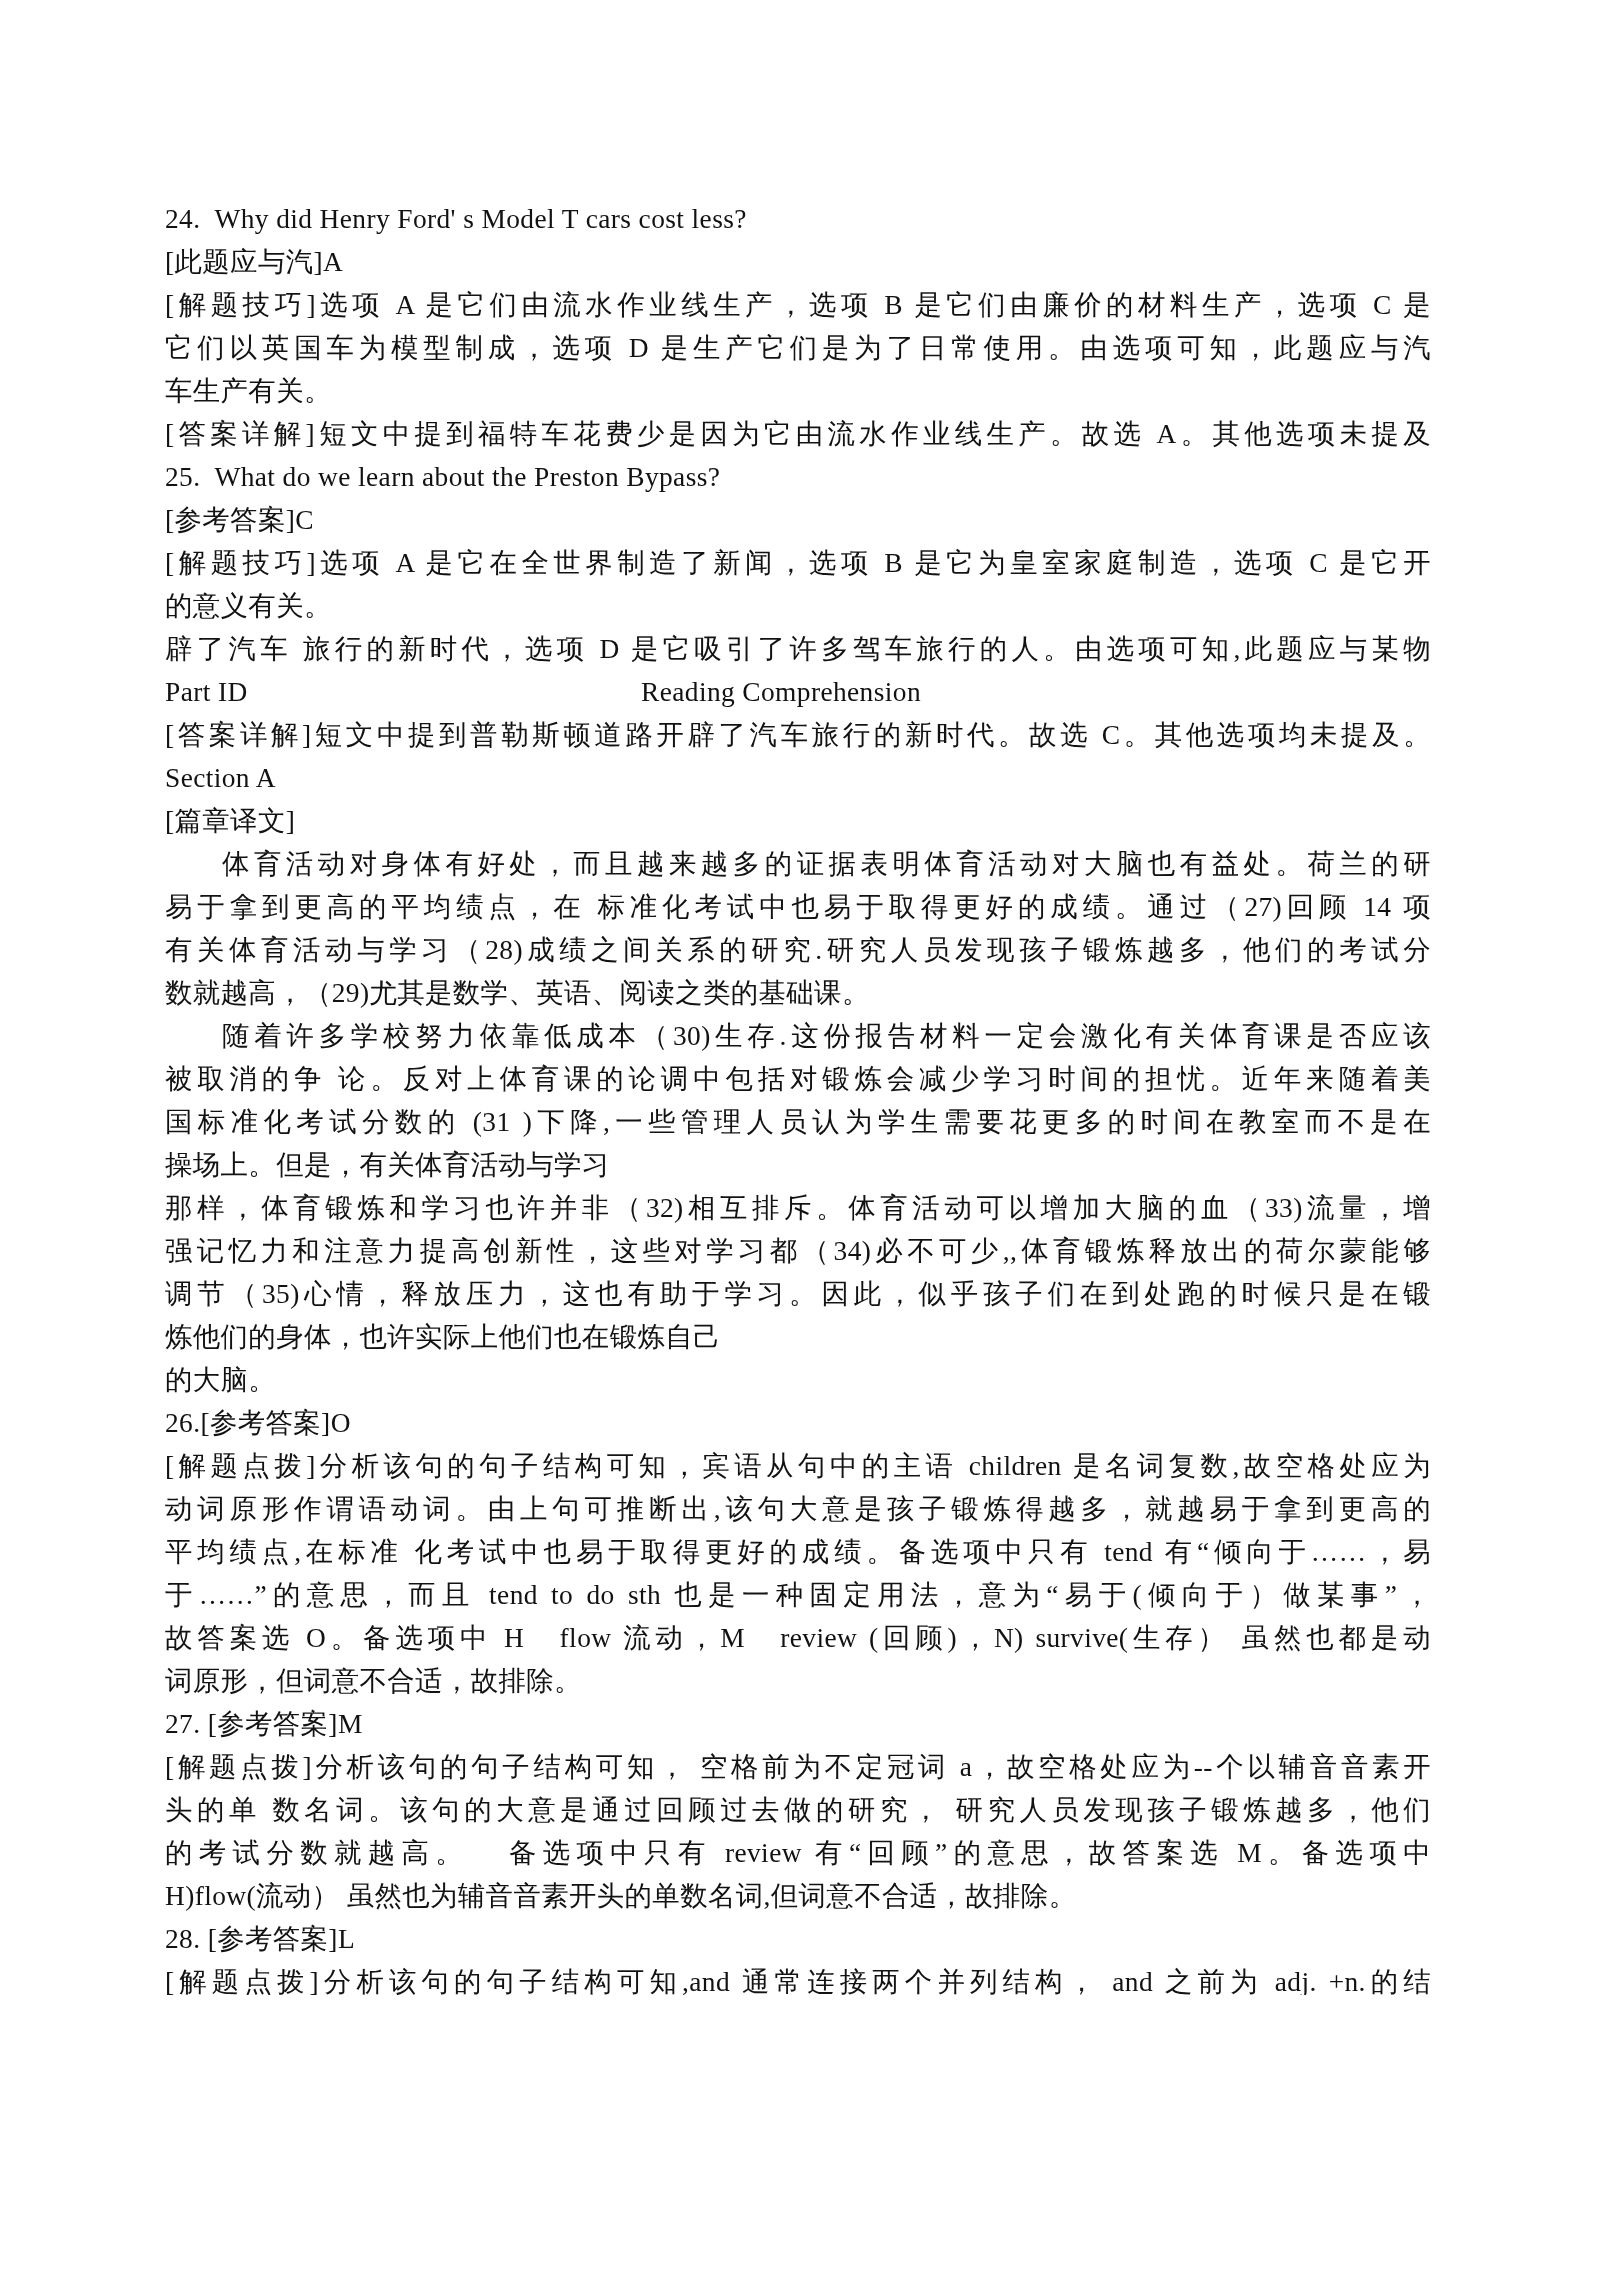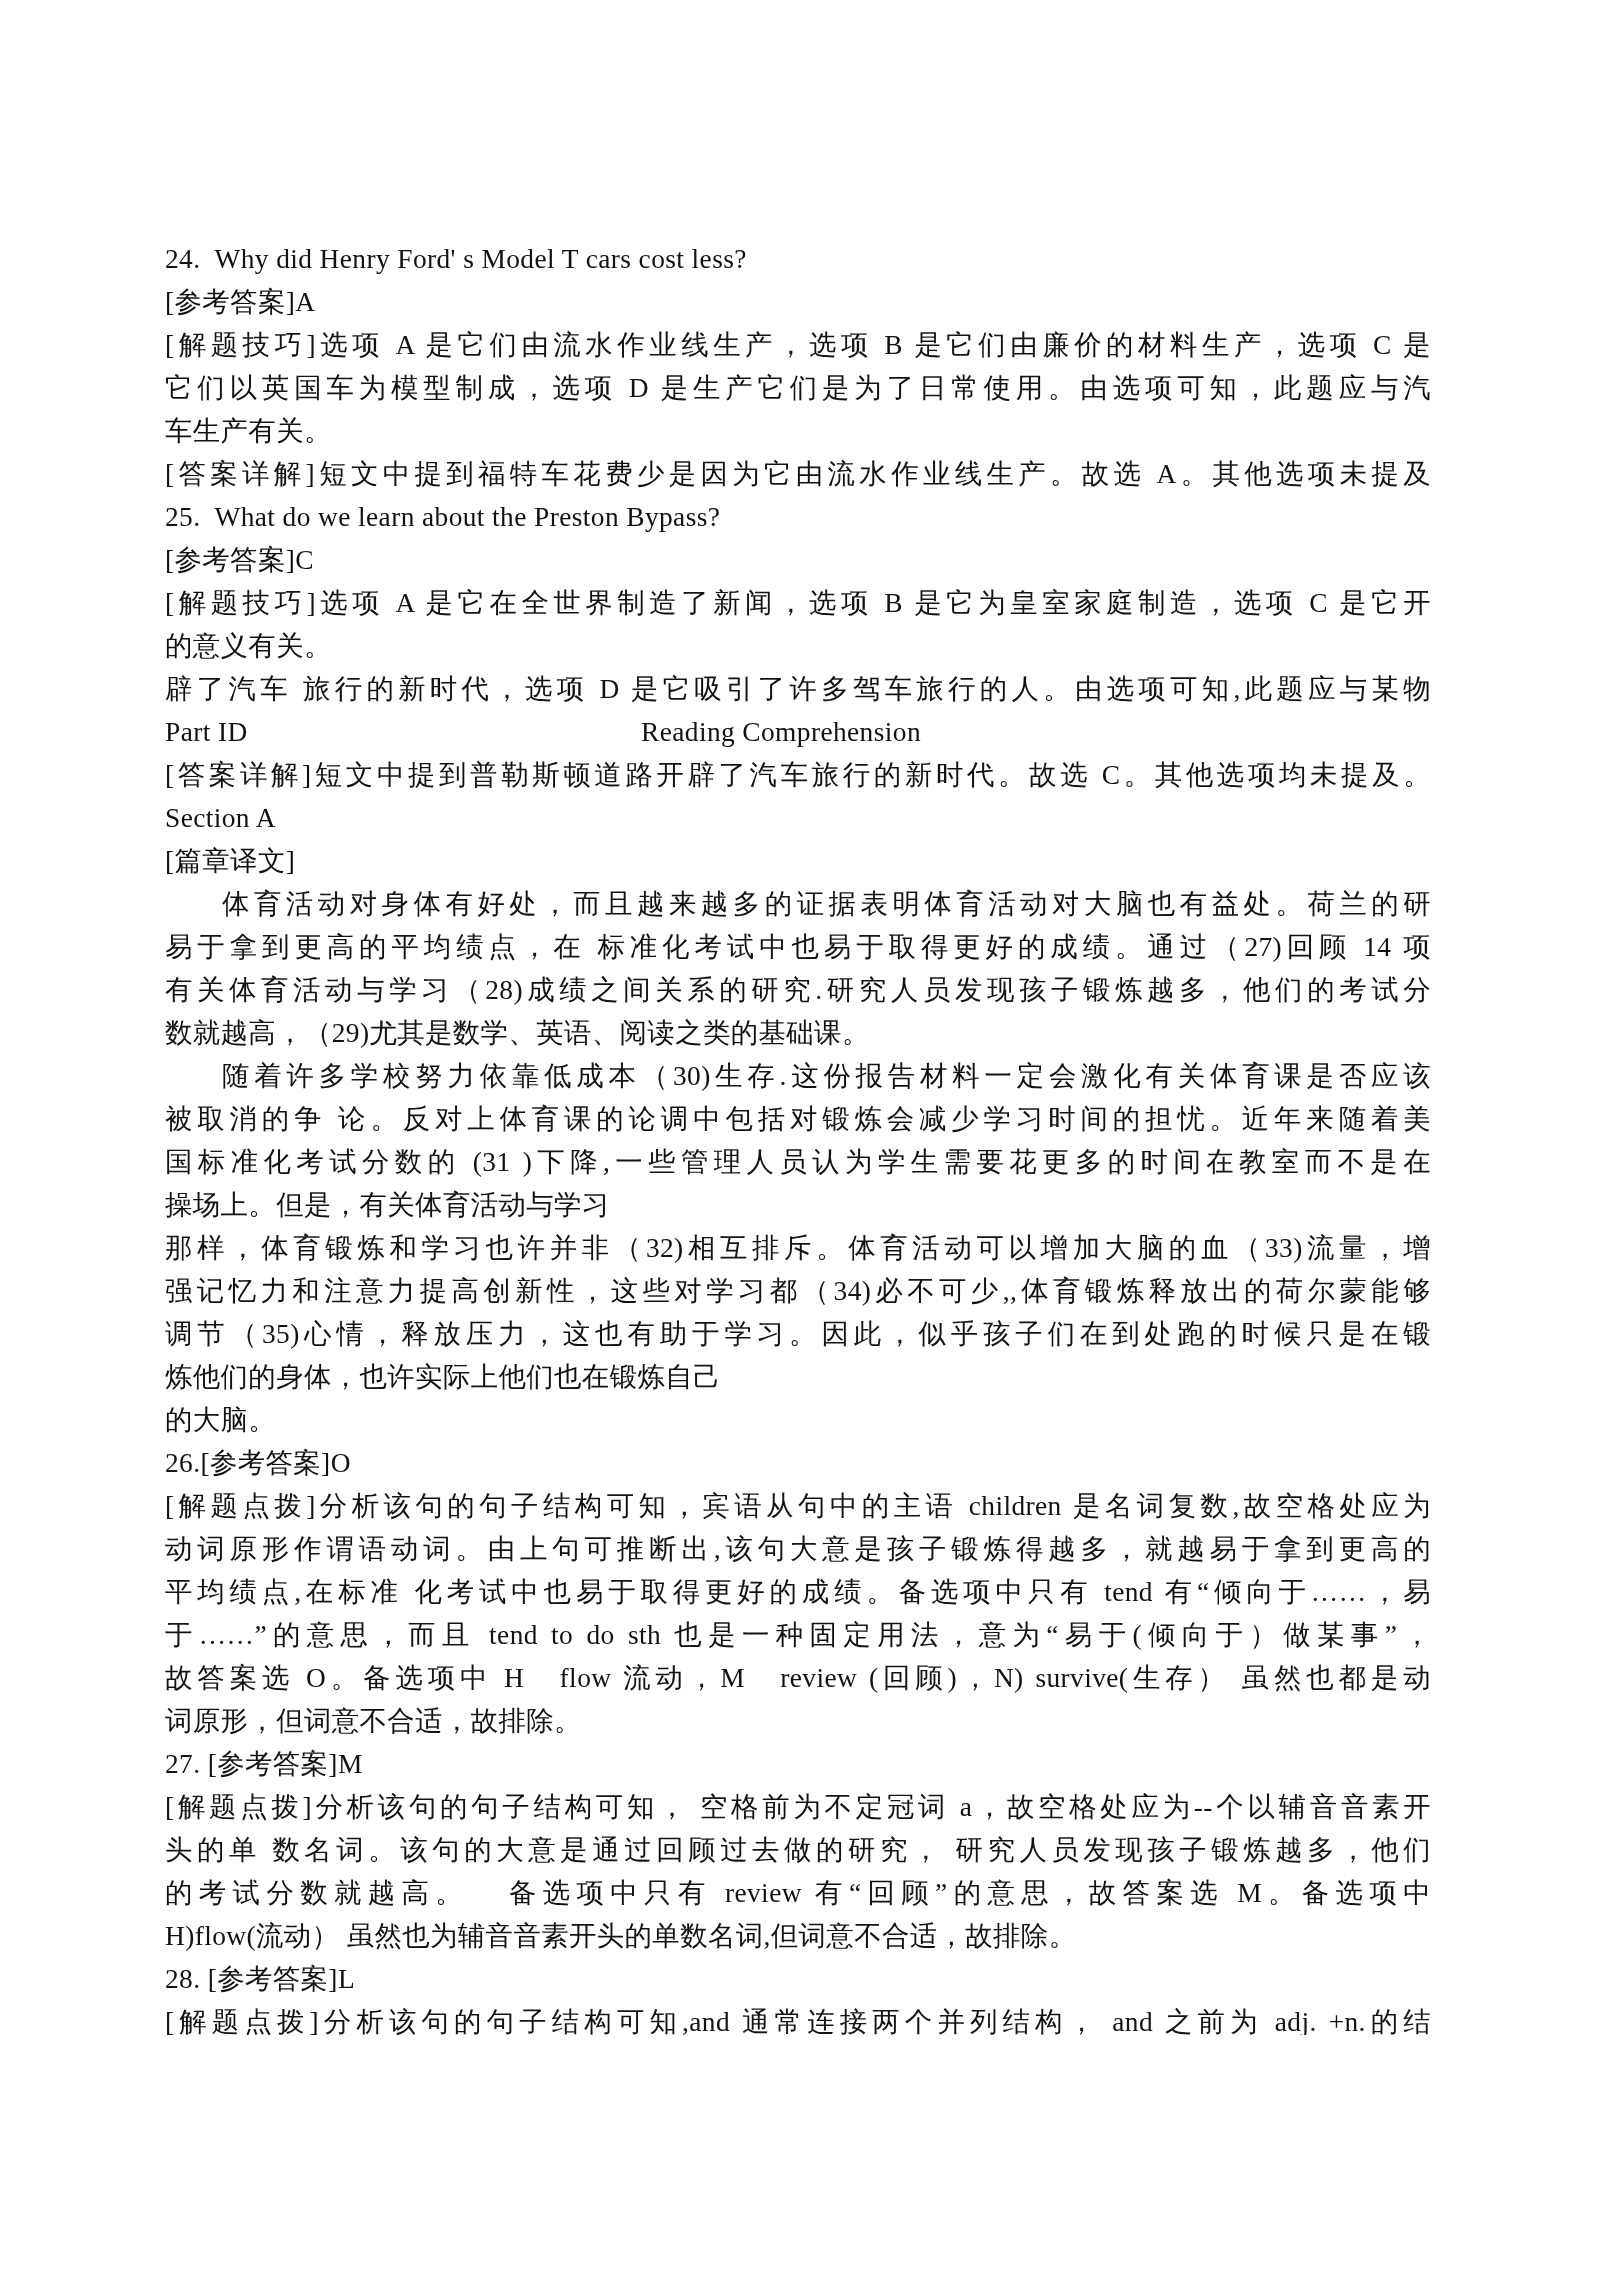--- a/index.html
+++ b/index.html
@@ -8,21 +8,20 @@
     background: #ffffff;
   }
   #page {
     position: relative;
     width: 1621px;
     height: 1995px;
     background: #ffffff;
     overflow: hidden;
     font-family: "Liberation Serif", "DejaVu Serif", serif;
     color: #121212;
-    margin-top: 40px;
   }
   #doc {
     position: absolute;
     left: 165px;
     top: 198px;
     width: 1266px;
   }
   .line {
     position: relative;
     font-size: 27.4px;
@@ -43,21 +42,21 @@
     top: 0;
     white-space: pre;
   }
 </style>
 </head>
 <body>
 
 <div id="page">
   <div id="doc">
       <div class="line">24.  Why did Henry Ford' s Model T cars cost less?</div>
-      <div class="line">[参考答案]A</div>
+      <div class="line">[此题应与汽]A</div>
       <div class="line fill">[解题技巧]选项 A 是它们由流水作业线生产，选项 B 是它们由廉价的材料生产，选项 C 是</div>
       <div class="line fill">它们以英国车为模型制成，选项 D 是生产它们是为了日常使用。由选项可知，此题应与汽</div>
       <div class="line">车生产有关。</div>
       <div class="line fill">[答案详解]短文中提到福特车花费少是因为它由流水作业线生产。故选 A。其他选项未提及</div>
       <div class="line">25.  What do we learn about the Preston Bypass?</div>
       <div class="line">[参考答案]C</div>
       <div class="line fill">[解题技巧]选项 A 是它在全世界制造了新闻，选项 B 是它为皇室家庭制造，选项 C 是它开</div>
       <div class="line">的意义有关。</div>
       <div class="line fill">辟了汽车 旅行的新时代，选项 D 是它吸引了许多驾车旅行的人。由选项可知,此题应与某物</div>
       <div class="line"><span>Part ID</span><span class="center-span">Reading Comprehension</span></div>

